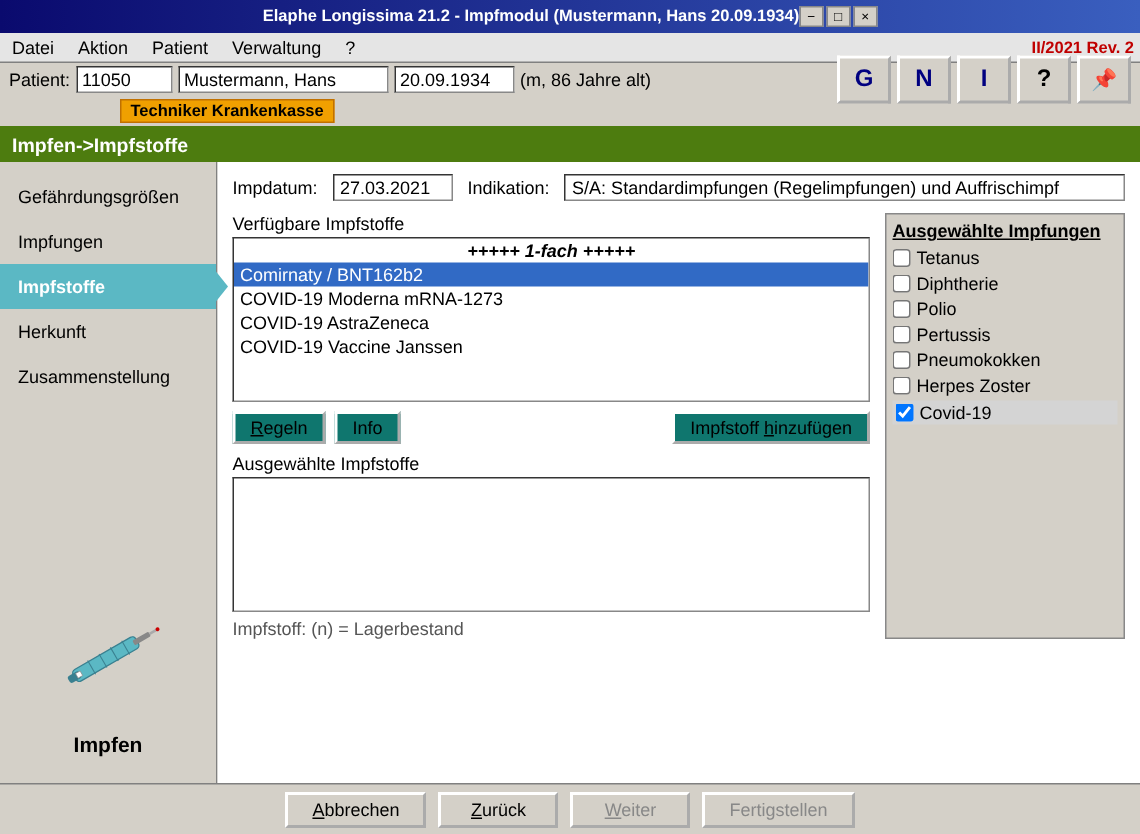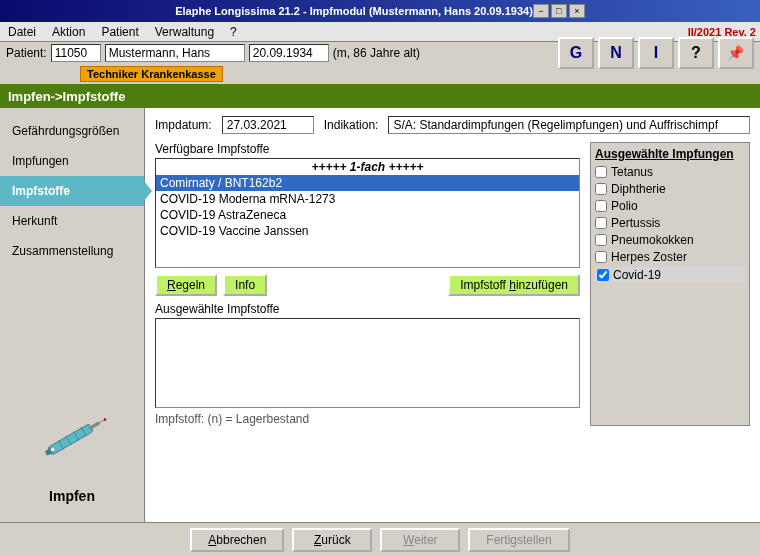--- a/index.html
+++ b/index.html
@@ -52,21 +52,21 @@
       gap: 4px;
     }
     .patient-label { font-size: 12px; }
     .patient-field {
       background: white;
       border: 1px inset #888;
       padding: 1px 3px;
       font-size: 12px;
       height: 18px;
     }
-    .patient-id { width: 50px; }
+    .patient-id { width: 64px; }
     .patient-name { width: 140px; }
     .patient-dob { width: 80px; }
     .patient-age { font-size: 12px; color: #000; }
 
     
     .insurance-bar {
       background: #d4d0c8;
       display: flex;
       align-items: center;
       padding: 1px 6px;
@@ -243,21 +243,21 @@
     }
 
     
     .buttons-row {
       display: flex;
       gap: 6px;
       margin: 6px 0;
       align-items: center;
     }
     .btn {
-      background: #bef264;
+      background: #0f766e;
       border: 2px outset #fff;
       padding: 2px 10px;
       font-size: 12px;
       cursor: pointer;
       height: 22px;
     }
     .btn-add { margin-left: auto; }
 
     
     .selected-label { font-size: 12px; margin-bottom: 2px; }
@@ -385,21 +385,21 @@
         </g>
       </svg>
       <span class="impfen-label">Impfen</span>
     </div>
   </div>
 
   <div class="content-area">
 
     <div class="impf-row">
       <span class="field-label">Impdatum:</span>
-      <input class="field-value" style="width: 92px;" value="27.03.2021" readonly="">
+      <input class="field-value" style="width: 80px;" value="27.03.2021" readonly="">
       <span class="field-label">Indikation:</span>
       <input class="indikation-value" value="S/A: Standardimpfungen (Regelimpfungen) und Auffrischimpf" readonly="" style="">
     </div>
 
     <div class="vaccines-section">
       <div class="vaccines-left">
         <div class="list-header">Verfügbare Impfstoffe</div>
         <div class="vaccine-list">
           <div class="vaccine-list-item separator">+++++ 1-fach +++++</div>
           <div class="vaccine-list-item selected">Comirnaty / BNT162b2</div>

